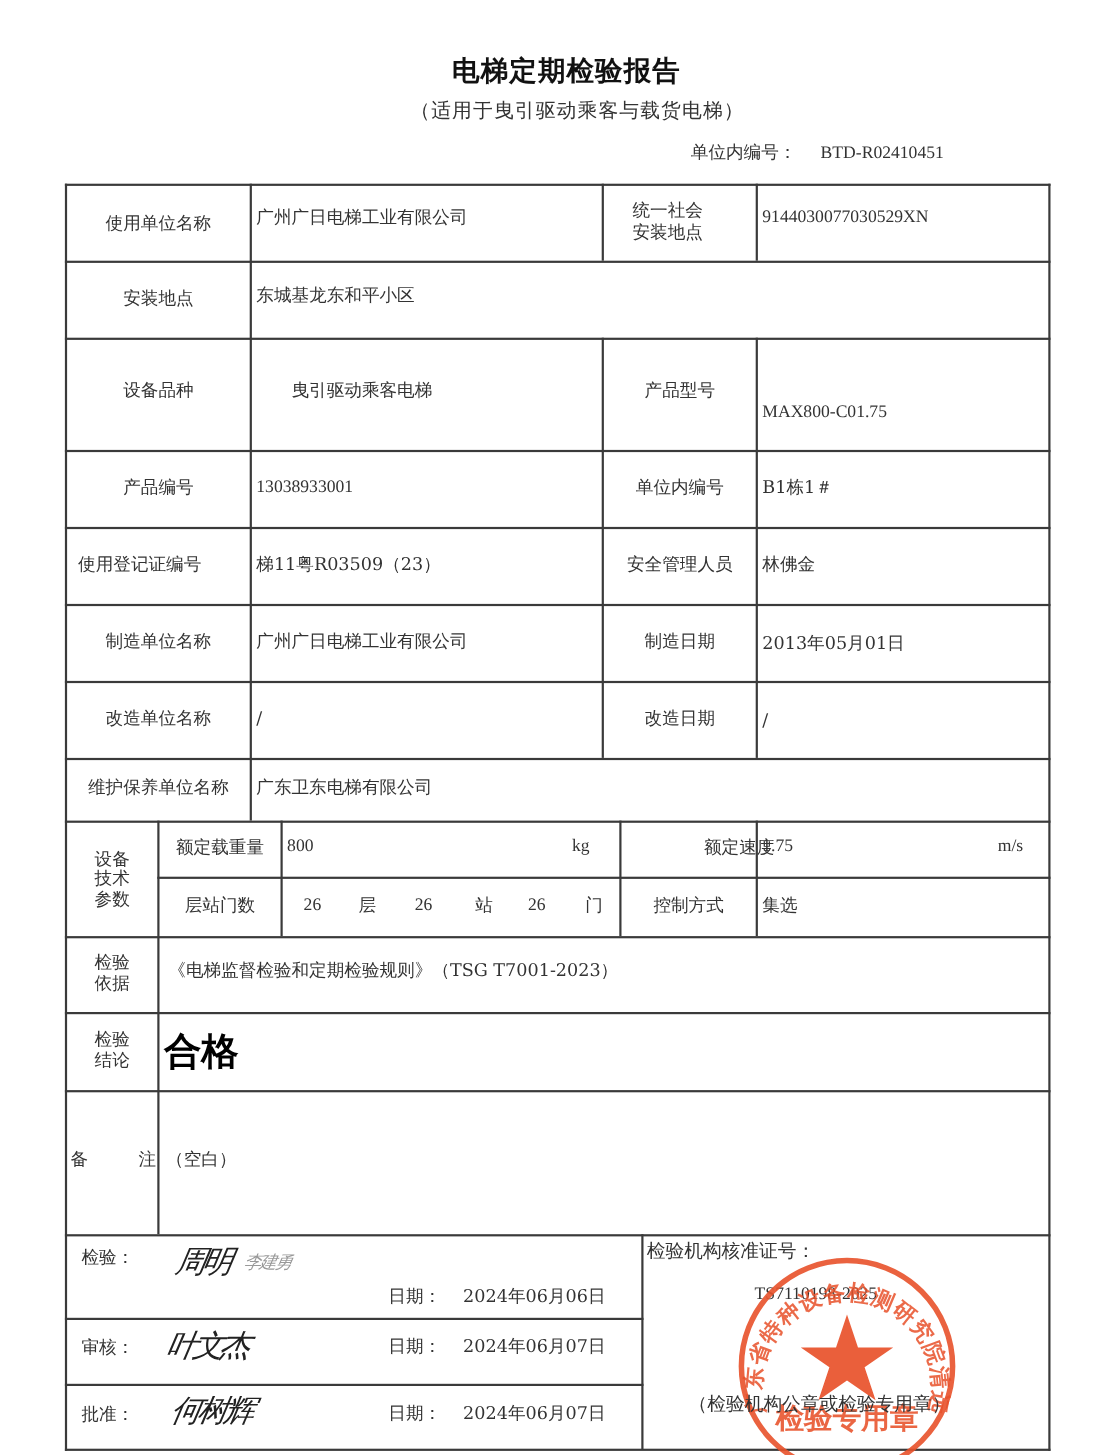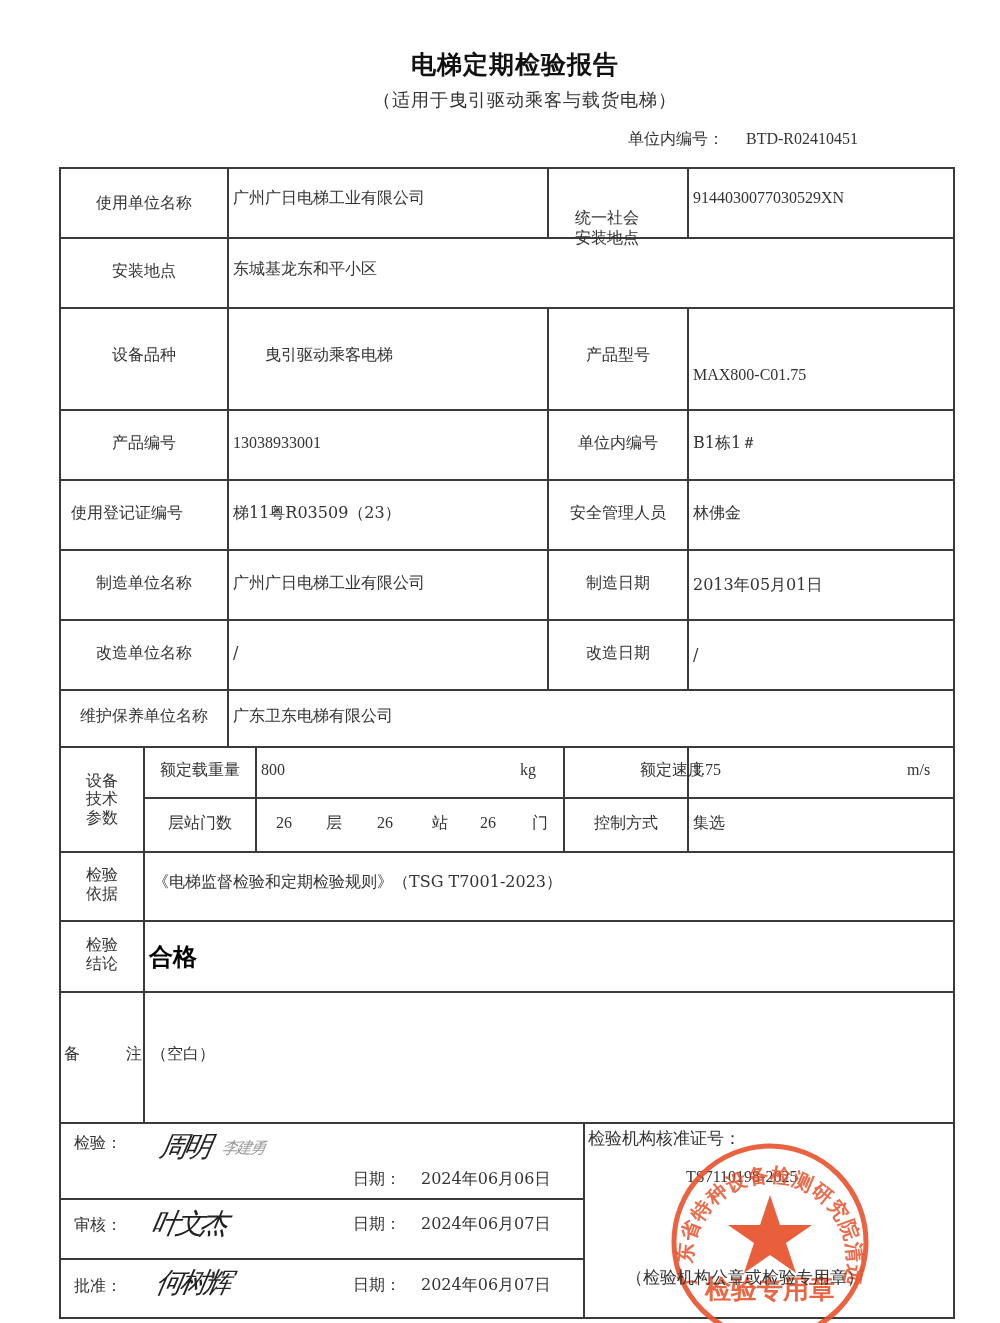--- a/index.html
+++ b/index.html
@@ -30,21 +30,21 @@
     .cell {
       position: absolute; display: flex; align-items: center;
       font-size: 16px; color: #333; box-sizing: border-box; line-height: 1.25;
     }
     .cell.center { justify-content: center; text-align: center; }
     .cell.left { justify-content: flex-start; padding-left: 4px; }
     .mono { font-family: "Liberation Serif", "DejaVu Serif", serif; }
 
     .conclusion {
       font-family: "DejaVu Sans", "Liberation Sans", sans-serif;
-      font-size: 24px; font-weight: bold; color: #000;
+      font-size: 34px; font-weight: bold; color: #000;
     }
     .sig {
       position: absolute; font-family: "DejaVu Serif", serif; font-style: italic;
       color: #222; font-size: 28px; letter-spacing: -4px; transform: skewX(-10deg);
     }
     .sig.faint { color: #999; font-size: 16px; letter-spacing: -2px; }
 
     .seal {
       position: absolute; left: 668px; top: 1140px; width: 204px; height: 204px;
       pointer-events: none;
@@ -91,21 +91,21 @@
   <div class="vl" style="left:143px; top:746px; height:376px;"></div>
   <div class="vl" style="left:255px; top:746px; height:105px;"></div>
   <div class="vl" style="left:563px; top:746px; height:105px;"></div>
   <div class="vl" style="left:687px; top:746px; height:105px;"></div>
 
   <div class="vl" style="left:583px; top:1122px; height:196px;"></div>
 </div>
 
 <div class="cell center" style="left:61px; top:169px; width:166px; height:68px;">使用单位名称</div>
 <div class="cell left" style="left:229px; top:169px; width:318px; height:58px;">广州广日电梯工业有限公司</div>
-<div class="cell center" style="left:549px; top:169px; width:116px; height:64px; flex-direction:column;margin-top:27px;">
+<div class="cell center" style="left:549px; top:169px; width:116px; height:64px; flex-direction:column;">
   <span>统一社会</span>
   <span>安装地点</span>
 </div>
 <div class="cell left mono" style="left:689px; top:169px; width:264px; height:58px;">9144030077030529XN</div>
 
 <div class="cell center" style="left:61px; top:239px; width:166px; height:64px;">安装地点</div>
 <div class="cell left" style="left:229px; top:239px; width:700px; height:60px;">东城基龙东和平小区</div>
 
 <div class="cell center" style="left:61px; top:309px; width:166px; height:92px;">设备品种</div>
 <div class="cell left" style="left:229px; top:309px; width:318px; height:92px;padding-left:36px;">曳引驱动乘客电梯</div>

